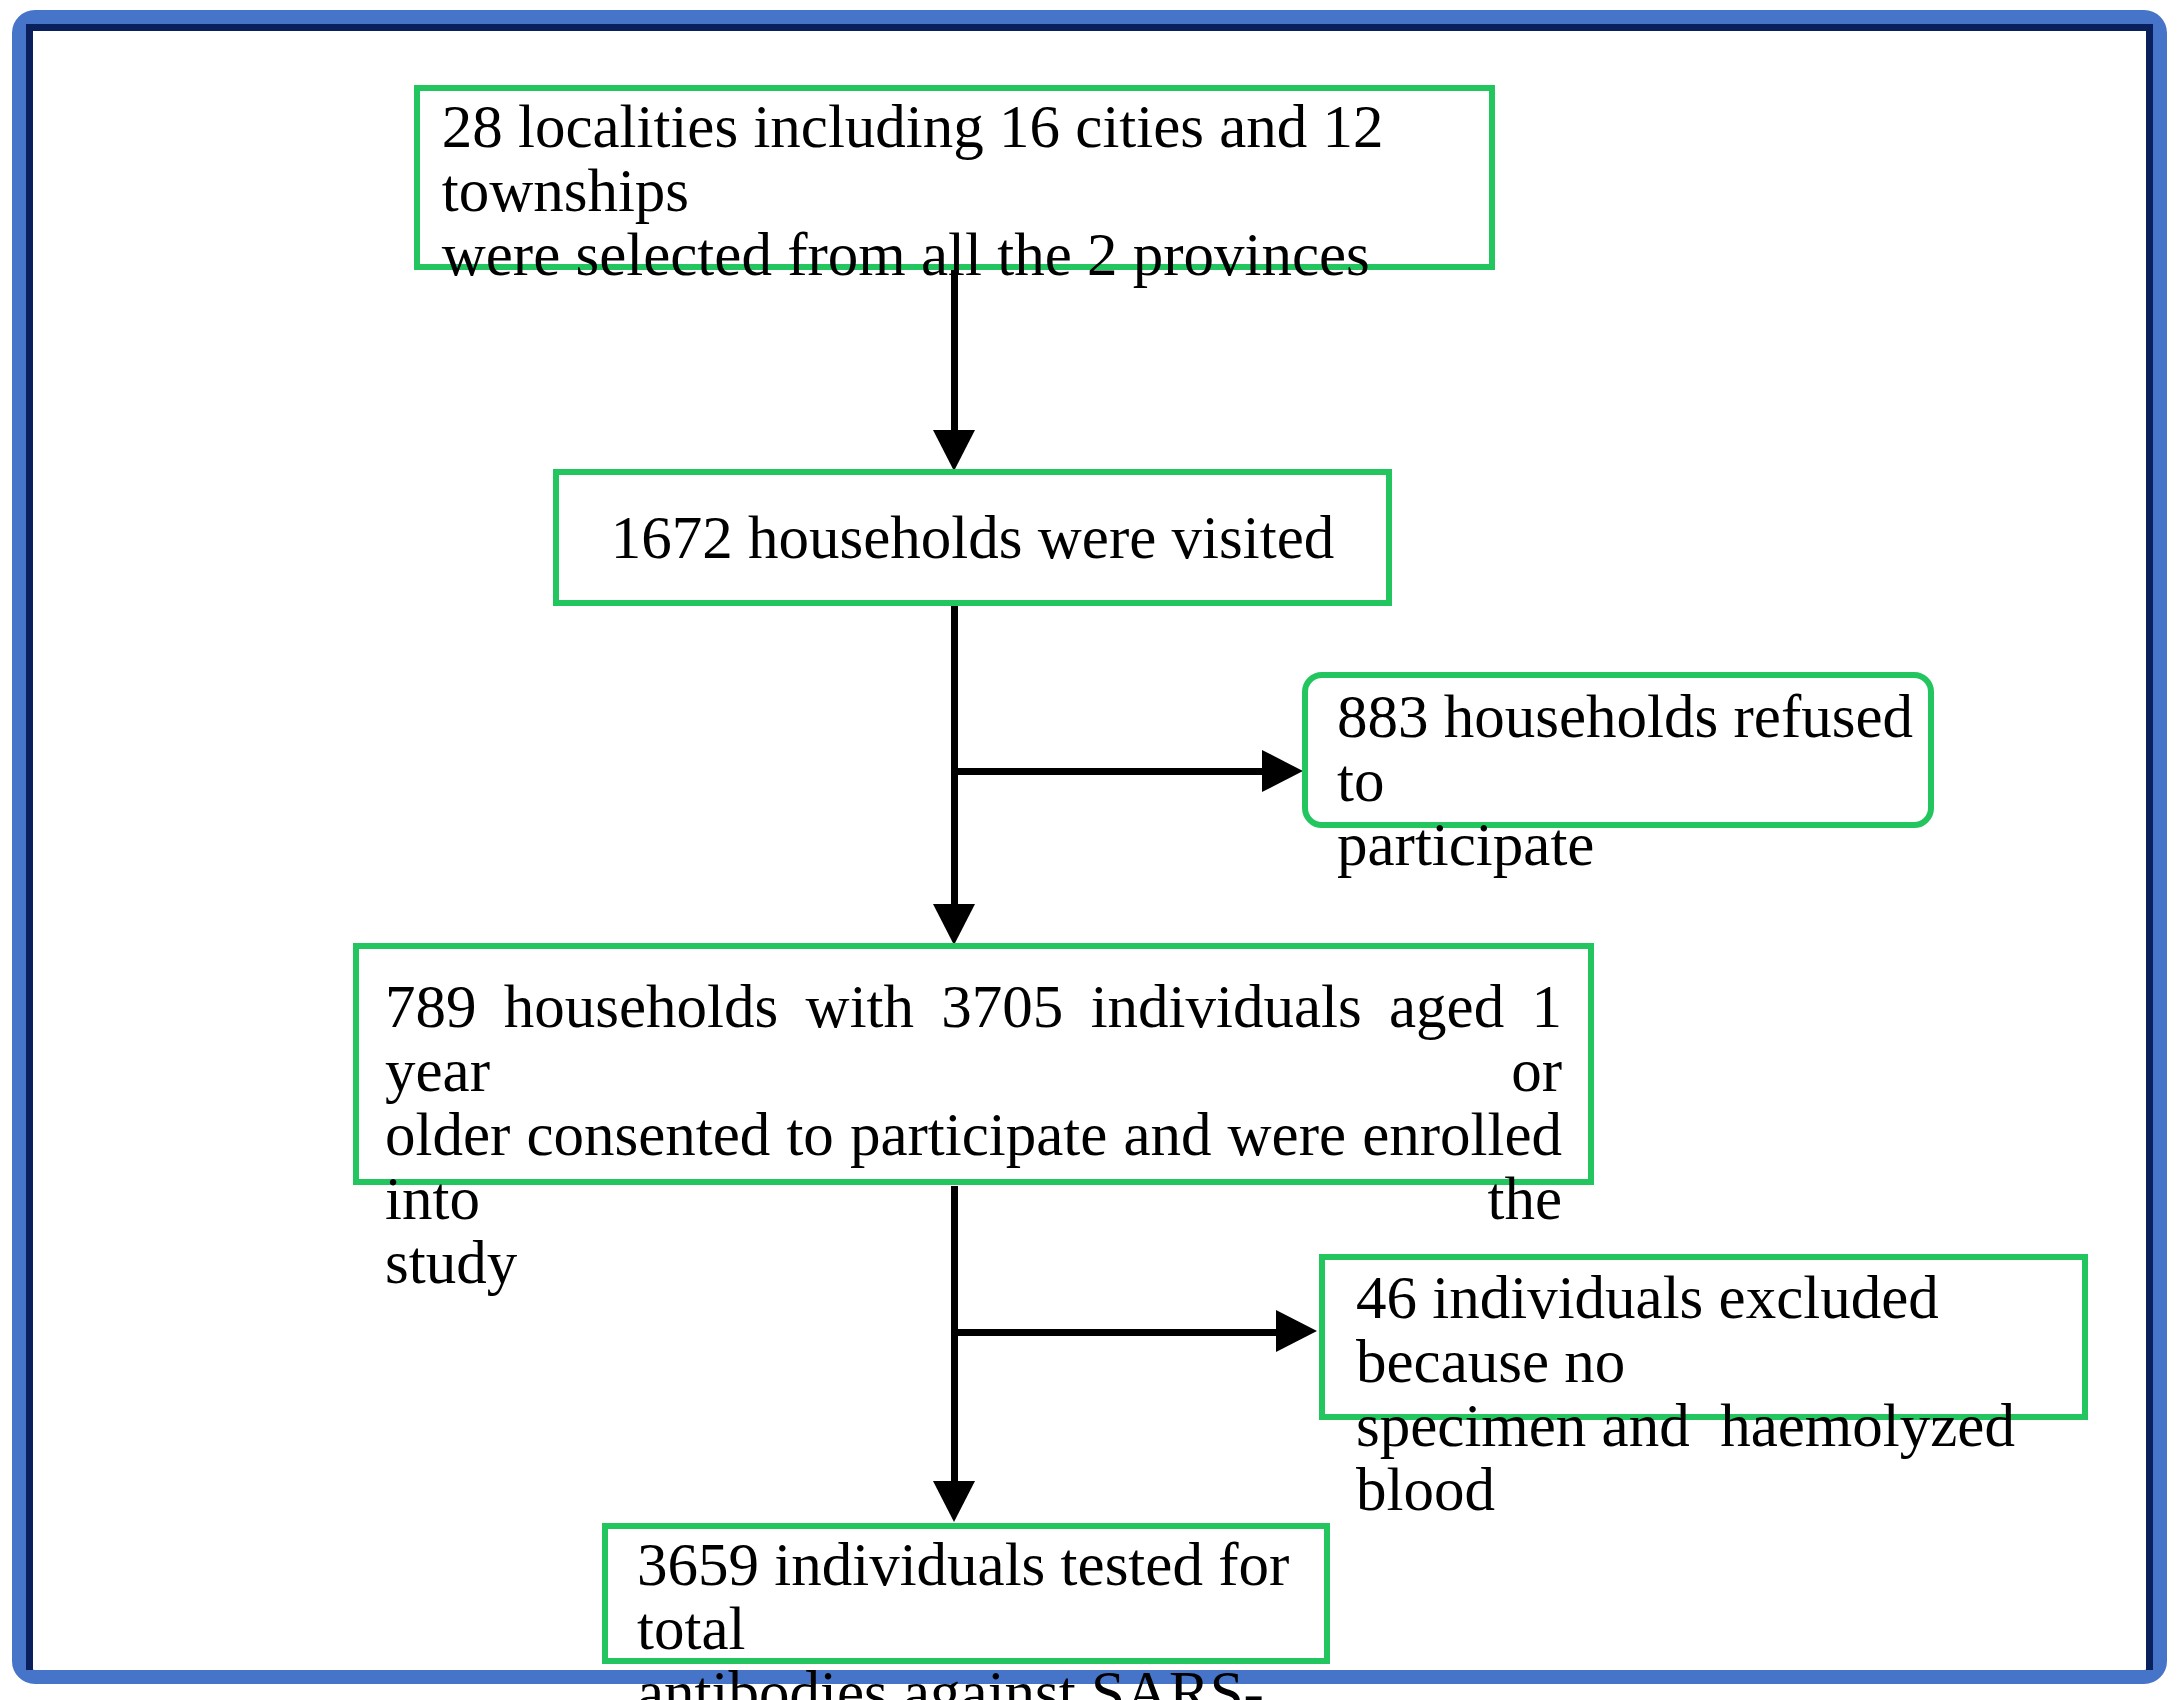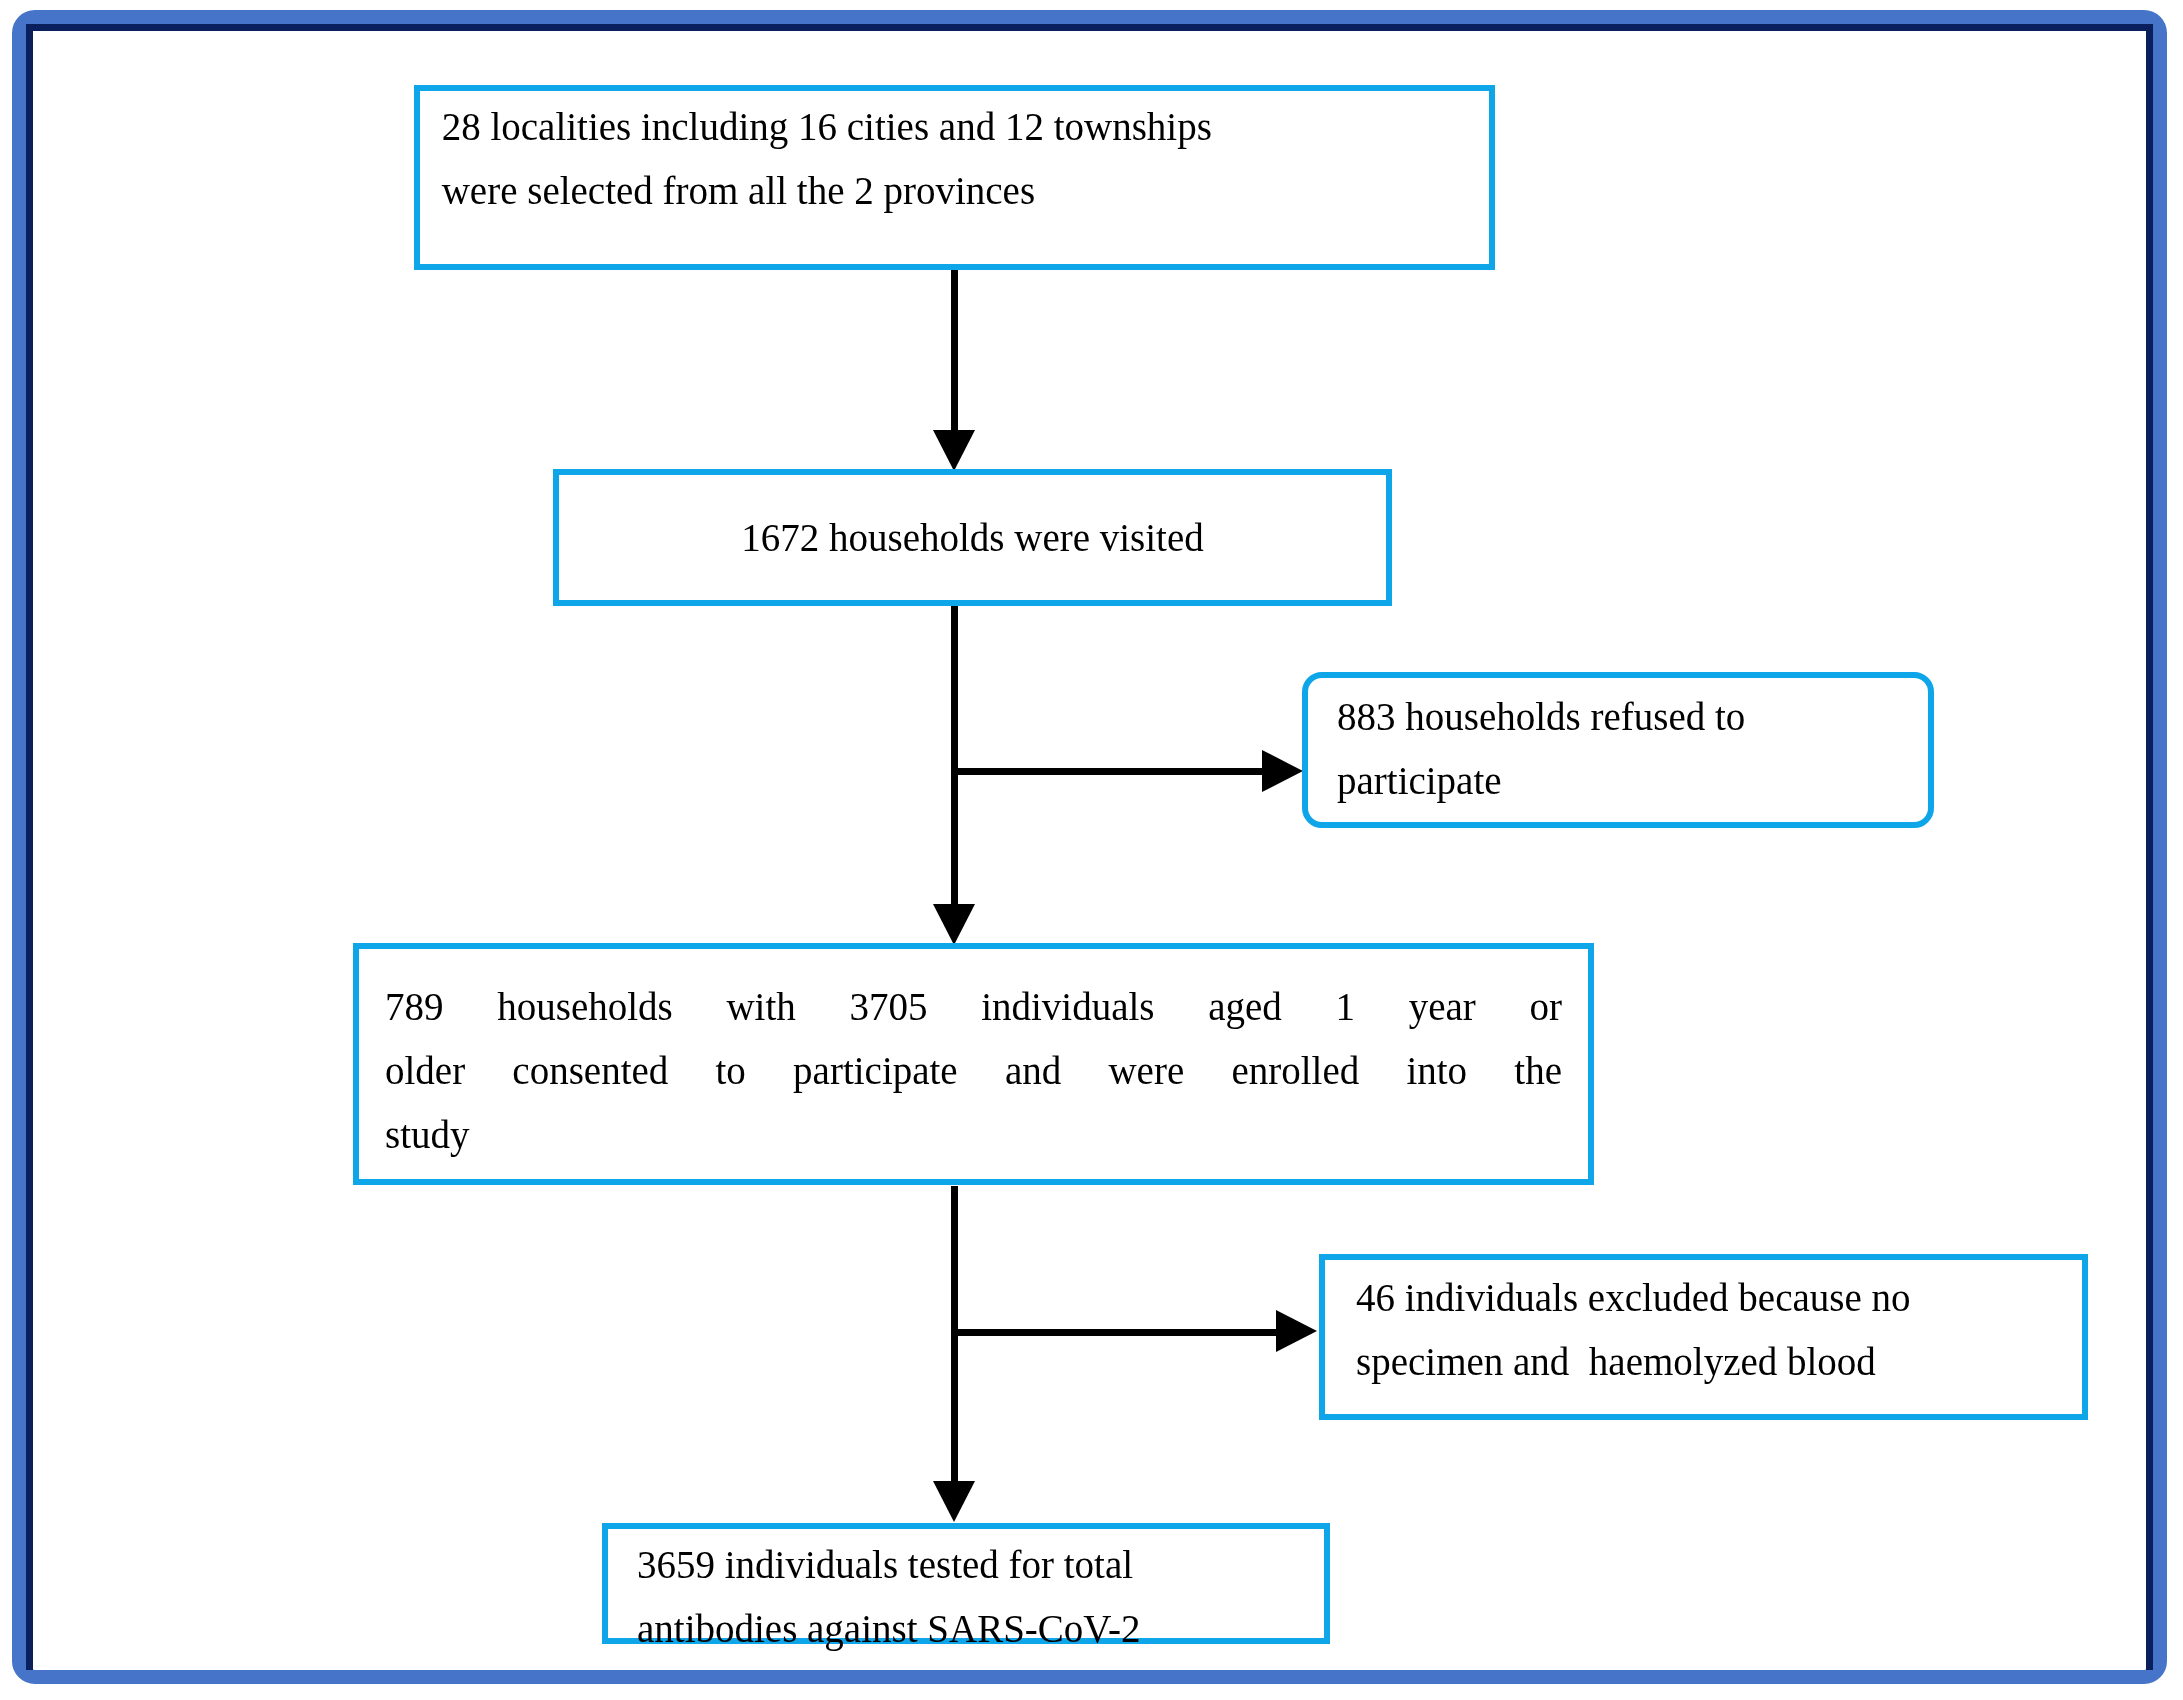--- a/index.html
+++ b/index.html
@@ -30,35 +30,35 @@
     position: absolute;
     left: 0; top: 0; right: 0; bottom: 0;
     border: 7.4px solid #0A205C;
     border-bottom: none; 
   }
 
   
   .box {
     position: absolute;
     box-sizing: border-box;
-    border: 6px solid #0ea5e9;
+    border: 6px solid #22c55e;
     background: #ffffff;
-    font-size: 39px;
+    font-size: 61px;
     line-height: 64px;
   }
   .line { white-space: pre-wrap; }
   .jline { text-align: justify; text-align-last: justify; white-space: normal; }
 
   .b1  { left: 414px;  top: 85px;  width: 1081px; height: 185px; padding: 4px 20px 0 21.7px; }
   .b2  { left: 553px;  top: 469px;  width: 839px; height: 137px;
          display: flex; align-items: center; justify-content: center; text-align: left; }
   .bR1 { left: 1302px; top: 672px; width: 632px;  height: 156px; padding: 6.8px 13.5px 0 29px; border-radius: 20px; }
   .b3  { left: 353px;  top: 943px; width: 1241px; height: 242px; padding: 26px 26px 0 26px; }
   .bR2 { left: 1319px; top: 1254px; width: 769px; height: 166px; padding: 6px 13.5px 0 31px; }
-  .b4  { left: 602px;  top: 1523px; width: 728px; height: 121px; padding: 4px 13.5px 0 29px; }
+  .b4  { left: 602px;  top: 1523px; width: 728px; height: 141px; padding: 4px 13.5px 0 29px; }
 
   
   .vline, .hline { position: absolute; background: #000000; }
   .vline { width: 6.8px; left: 951px; }
   .hline { height: 6.8px; }
 
   .seg1 { top: 269px;  height: 167px; }
   .seg2 { top: 606px;  height: 304px; }
   .seg3 { top: 1186px; height: 300px; }
   .br1  { left: 954px; top: 768px; width: 311px; }

